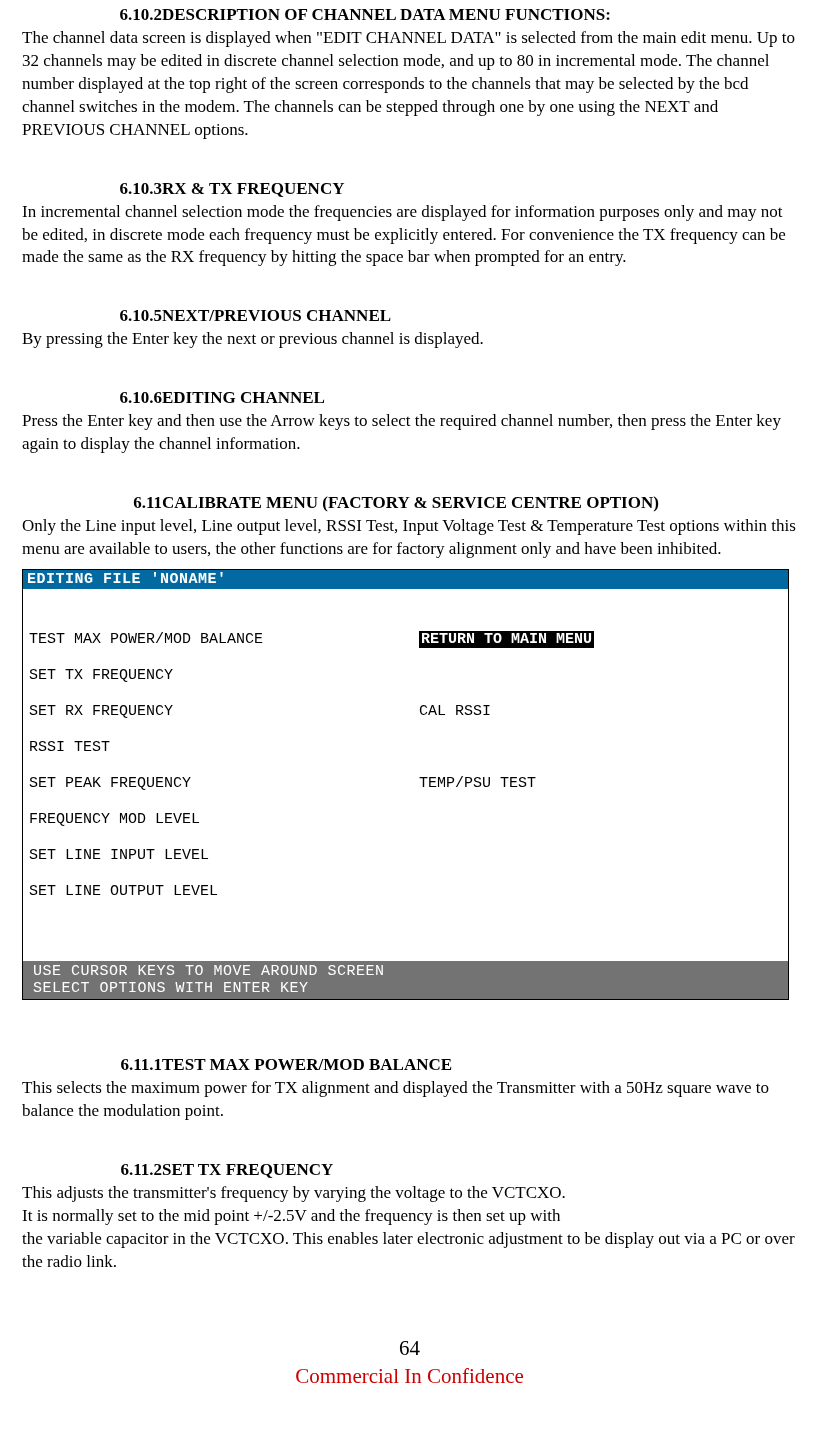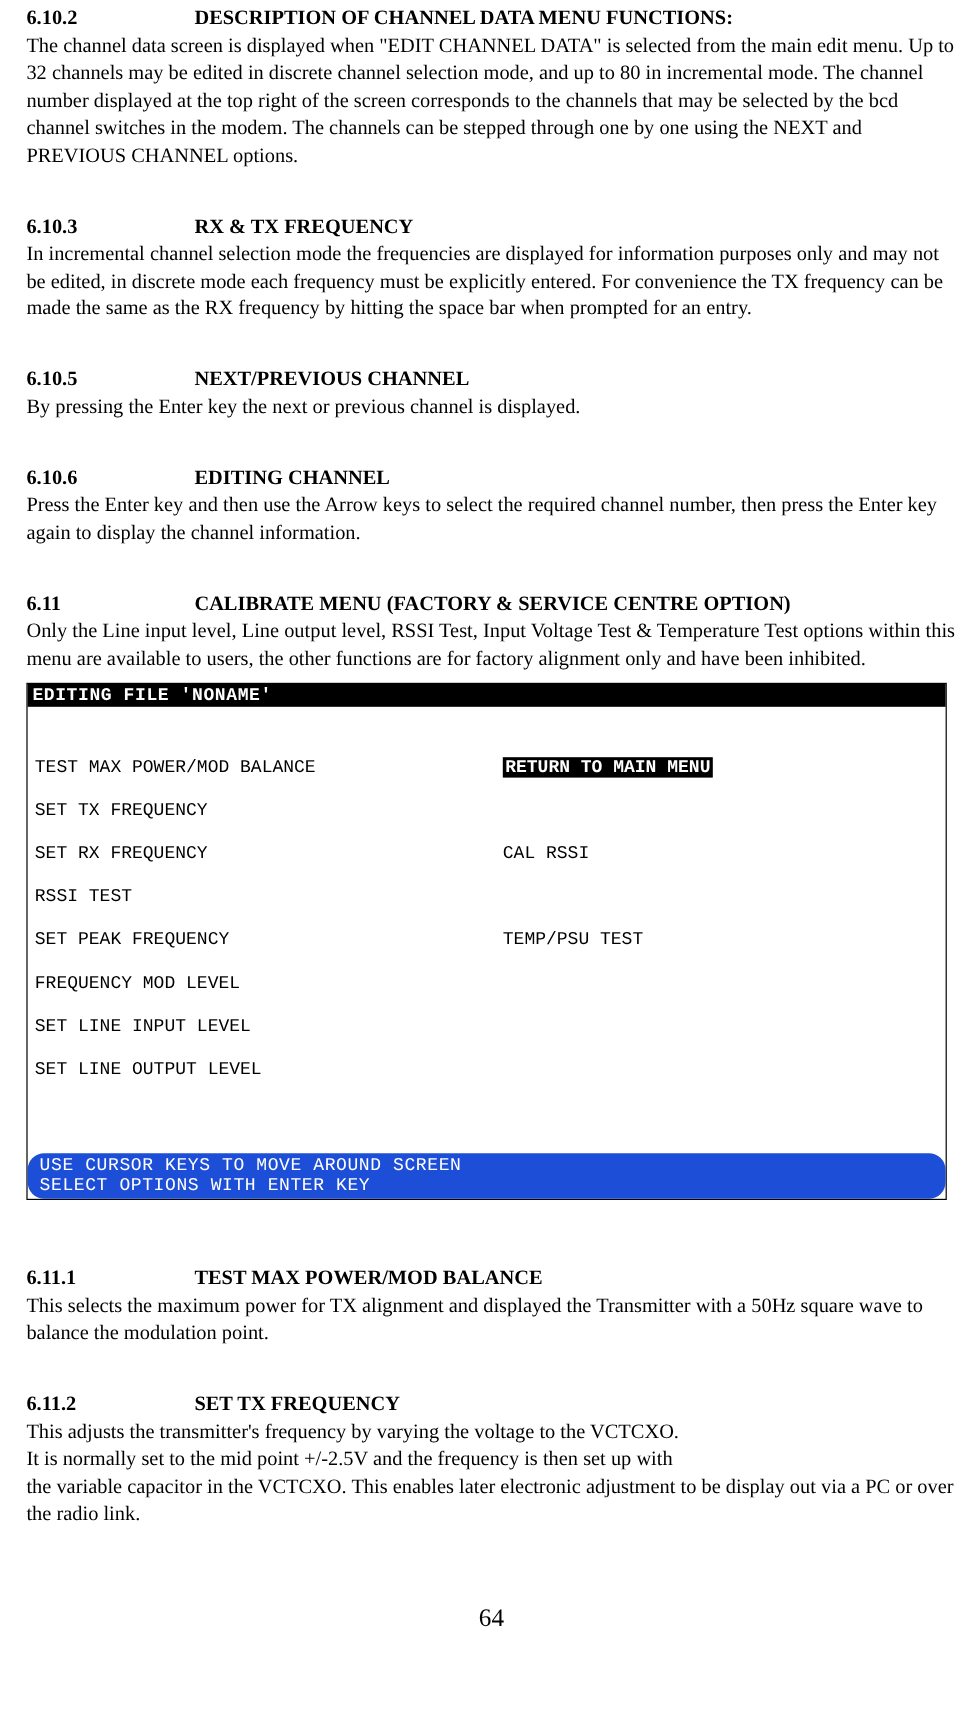--- a/index.html
+++ b/index.html
@@ -14,40 +14,41 @@
     box-sizing: border-box;
   }
   .section-heading {
     font-weight: bold;
     margin-top: 18px;
     margin-bottom: 0;
   }
   .section-heading .num {
     display: inline-block;
     min-width: 140px;
+    text-align: right;
   }
   .first-heading { margin-top: 0; }
   .body-text {
     margin: 0 0 0 0;
   }
   .gap { height: 18px; }
 
   
   .terminal {
     margin-top: 8px;
     border: 1px solid #000;
     font-family: "Courier New", monospace;
     font-size: 15px;
     line-height: 1.0;
     background: #fff;
     padding-bottom: 0;
     width: 765px;
   }
   .term-titlebar {
-    background: #000000;
+    background: #0369a1;
     color: #fff;
     padding: 2px 4px;
     font-weight: bold;
     letter-spacing: 0.5px;
   }
   .term-body {
     padding: 6px 6px 6px 6px;
     min-height: 360px;
     position: relative;
   }
@@ -66,27 +67,26 @@
     white-space: pre;
     text-align: right;
   }
   .term-highlight {
     background: #000;
     color: #fff;
     padding: 0 2px;
     font-weight: bold;
   }
   .term-footer {
-    background: #1d4ed8;
+    background: #737373;
     color: #fff;
     padding: 2px 6px 2px 10px;
     white-space: pre;
     line-height: 1.15;
     letter-spacing: 0.5px;
-    border-radius: 14px;
   }
 
   .page-footer {
     text-align: center;
     margin-top: 60px;
     font-size: 21px;
   }
   .page-footer .confidential {
     color: #cc0000;
   }
@@ -196,13 +196,14 @@
 
 <div class="section-heading">
   <span class="num">6.11.2</span><span>SET TX FREQUENCY</span>
 </div>
 <div class="body-text" style="white-space: pre-line;">This adjusts the transmitter's frequency by varying the voltage to the VCTCXO.
 It is normally set to the mid point +/-2.5V and the frequency is then set up with
 the variable capacitor in the VCTCXO. This enables later electronic adjustment to be display out via a PC or over the radio link.</div>
 
 <div class="page-footer">
   <div>64</div>
+  <div class="confidential">Commercial In Confidence</div>
 </div>
 
 </body></html>

